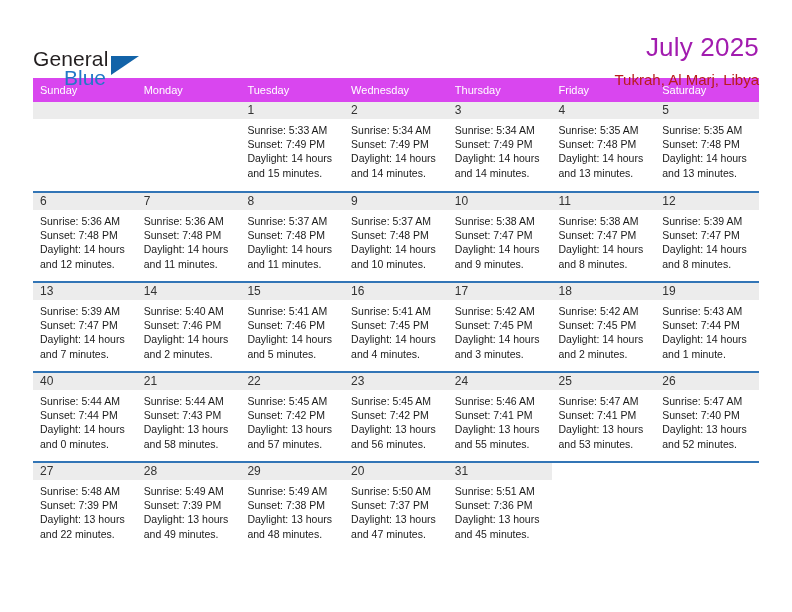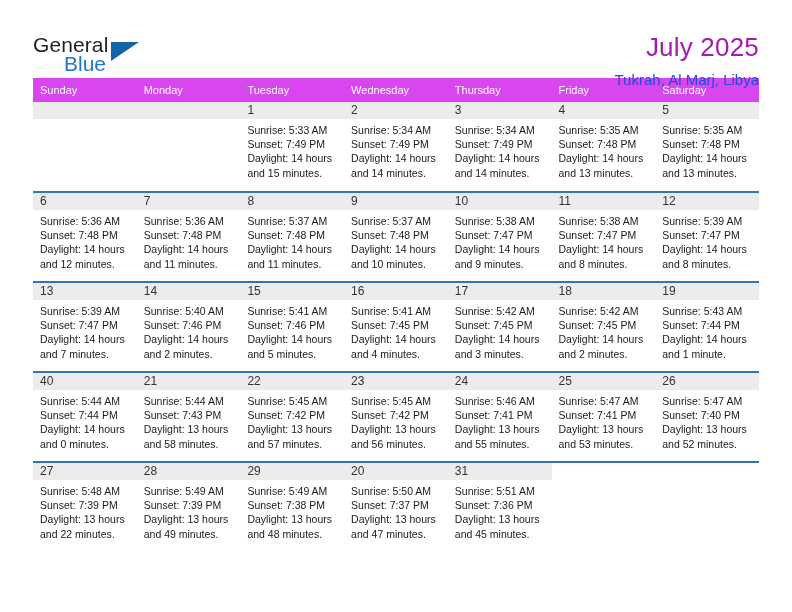--- a/index.html
+++ b/index.html
@@ -27,20 +27,21 @@
     align-items: flex-start;
     padding-top: 31px;
     height: 72px;
   }
 
   .brand {
     position: relative;
     width: 130px;
     height: 48px;
     padding-top: 2px;
+    margin-top: 14px;
   }
   .brand-general {
     font-size: 21px;
     color: #231f20;
     letter-spacing: 0.1px;
     line-height: 23px;
     display: block;
   }
   .brand-blue {
     font-size: 21px;
@@ -63,21 +64,21 @@
   .title-wrap { text-align: right; padding-top: 1px; }
   .cal-title {
     font-size: 26px;
     font-weight: normal;
     color: #a21caf;
     line-height: 30px;
     letter-spacing: 0.2px;
   }
   .cal-subtitle {
     font-size: 15px;
-    color: #1d4ed8;
+    color: #b91c1c;
     line-height: 20px;
     margin-top: 8px;
   }
 
   
   .calendar {
     width: 726px;
     margin-top: 6px;
     border-collapse: collapse;
     table-layout: fixed;

